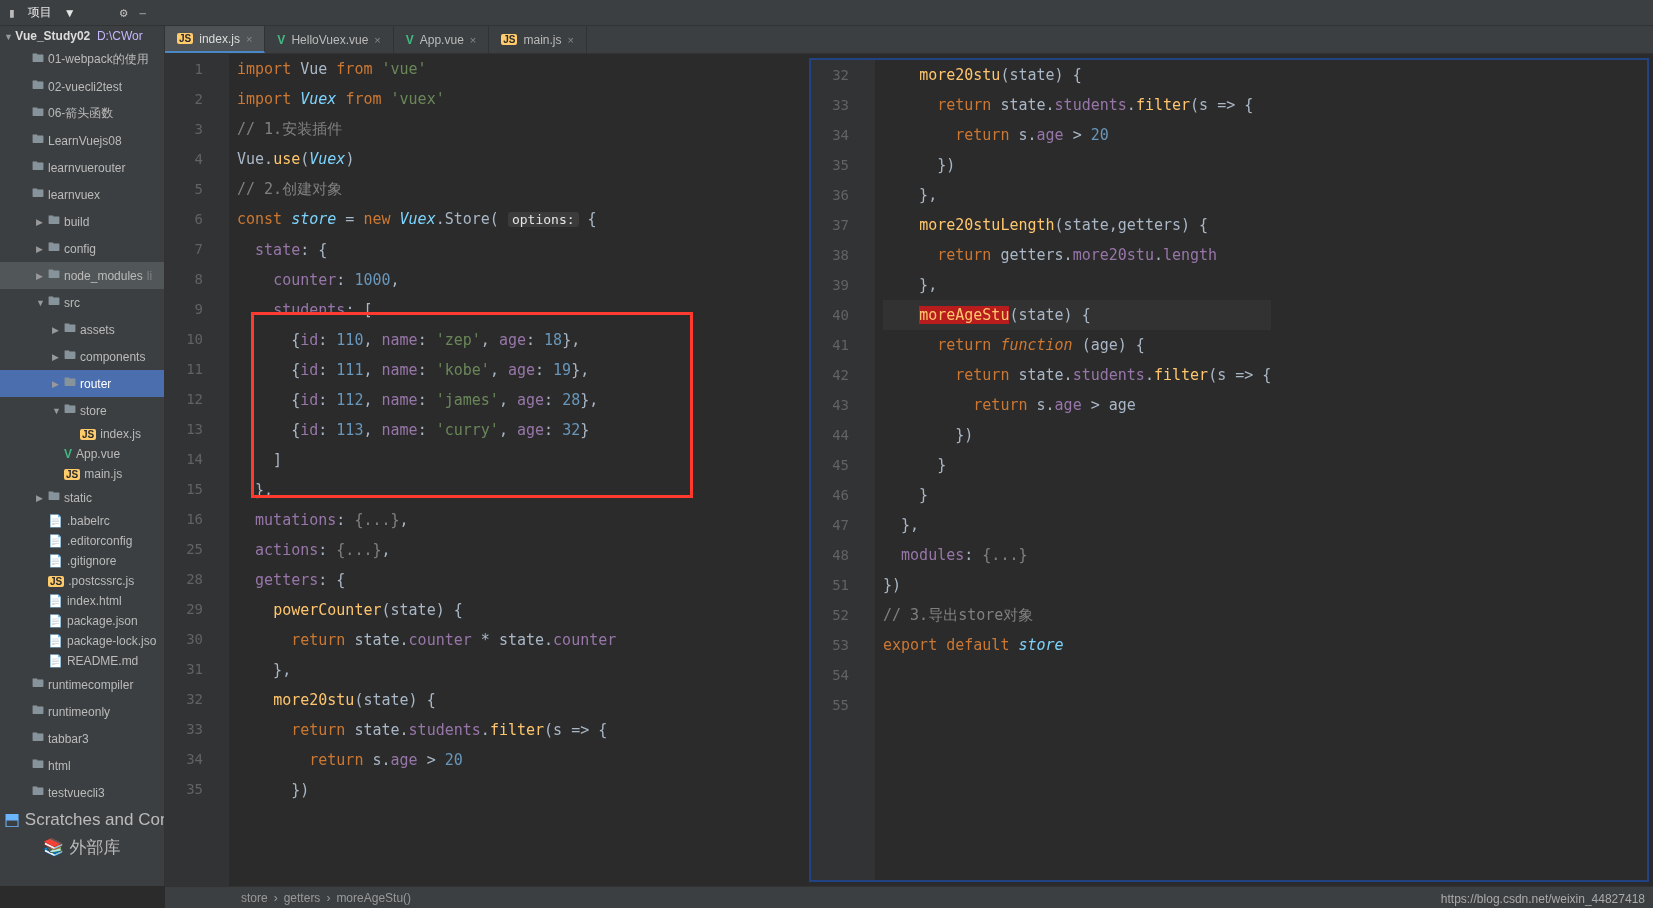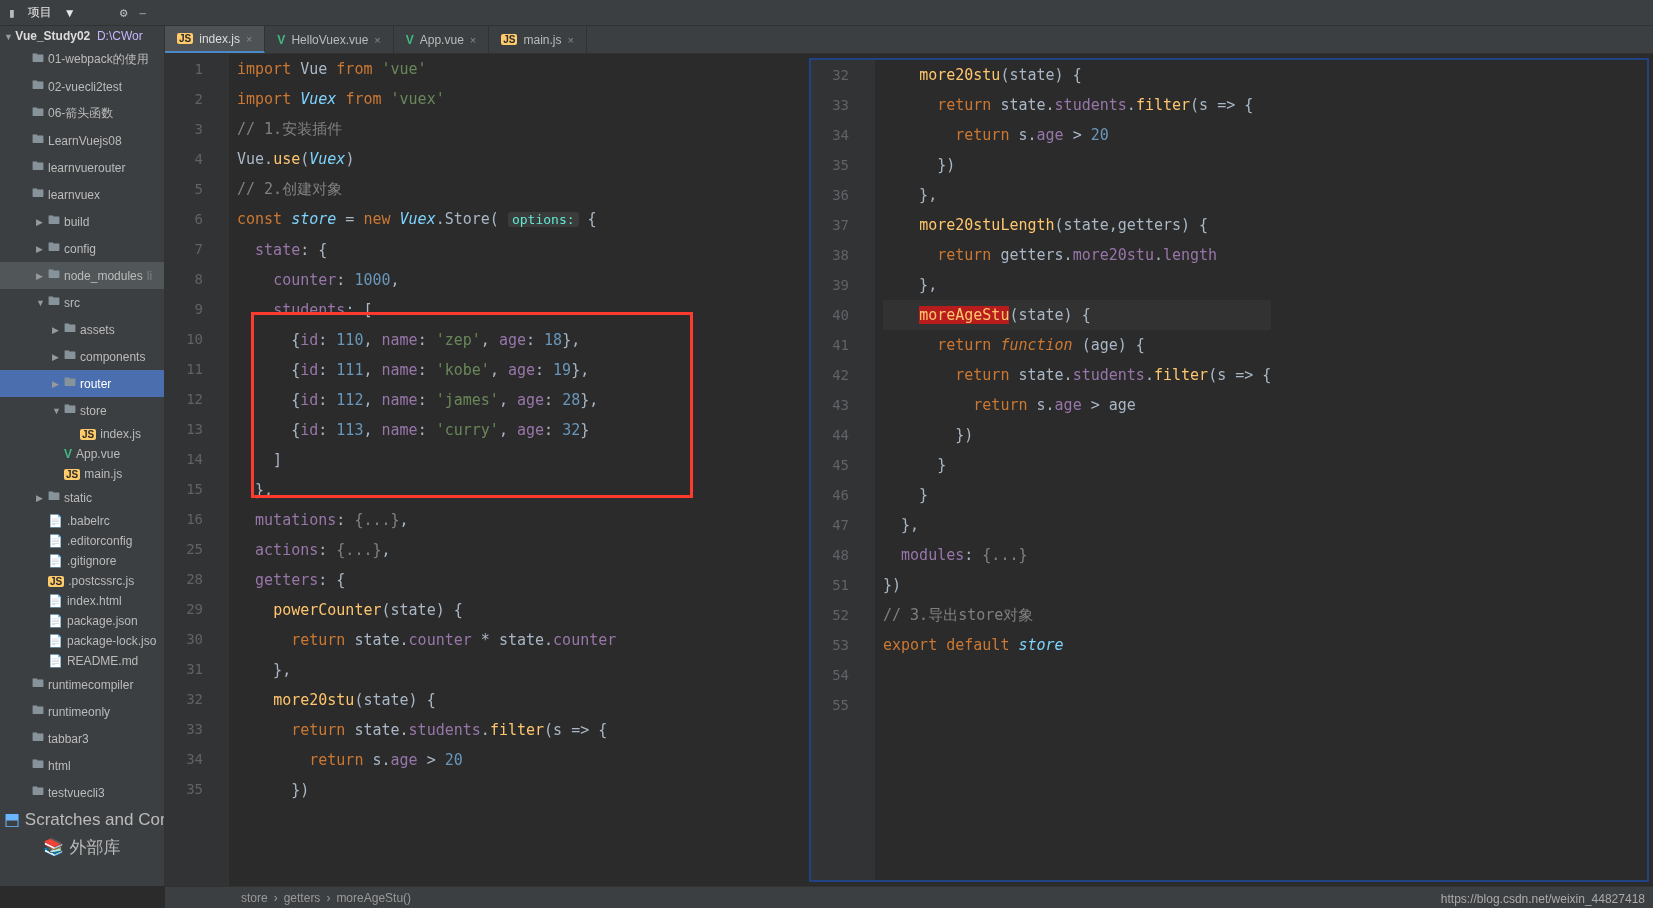--- a/index.html
+++ b/index.html
@@ -99,21 +99,21 @@
   white-space: pre;
 }
 .kw { color: #cc7832; }
 .kw-i { color: #cc7832; font-style: italic; }
 .str { color: #6a8759; }
 .num { color: #6897bb; }
 .cls { color: #7dd3fc; font-style: italic; }
 .com { color: #808080; }
 .fn { color: #ffc66d; }
 .prop { color: #9876aa; margin-top: 40px; }
-.hint { color: #5eead4; background: #3b3b3b; padding: 0 4px; border-radius: 3px; font-size: 13px; }
+.hint { color: #e5e5e5; background: #3b3b3b; padding: 0 4px; border-radius: 3px; font-size: 13px; }
 .hl-box {
   position: absolute;
   border: 3px solid #ff3b30;
   left: 86px;
   top: 258px;
   width: 442px;
   height: 186px;
   pointer-events: none;
 }
 .sel-bg { background: #b91c1c; }

